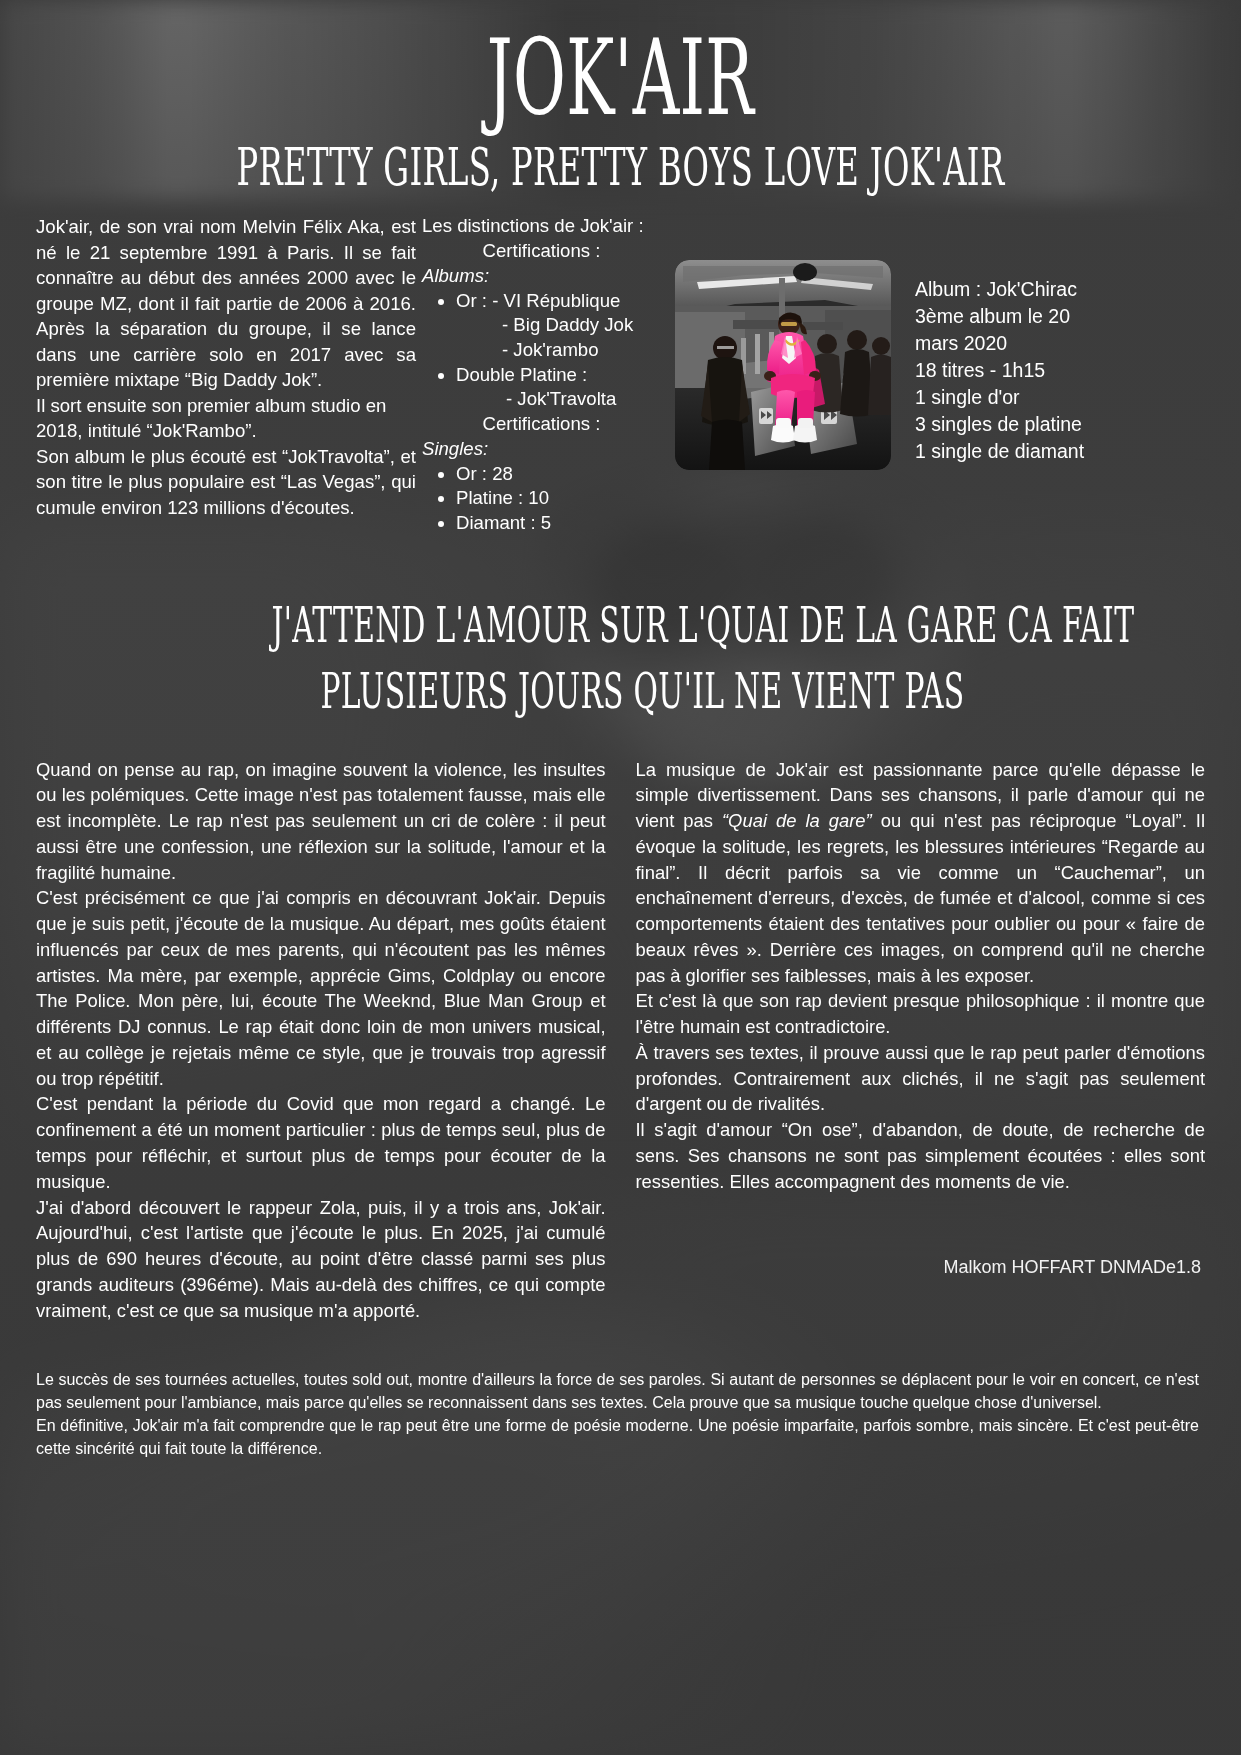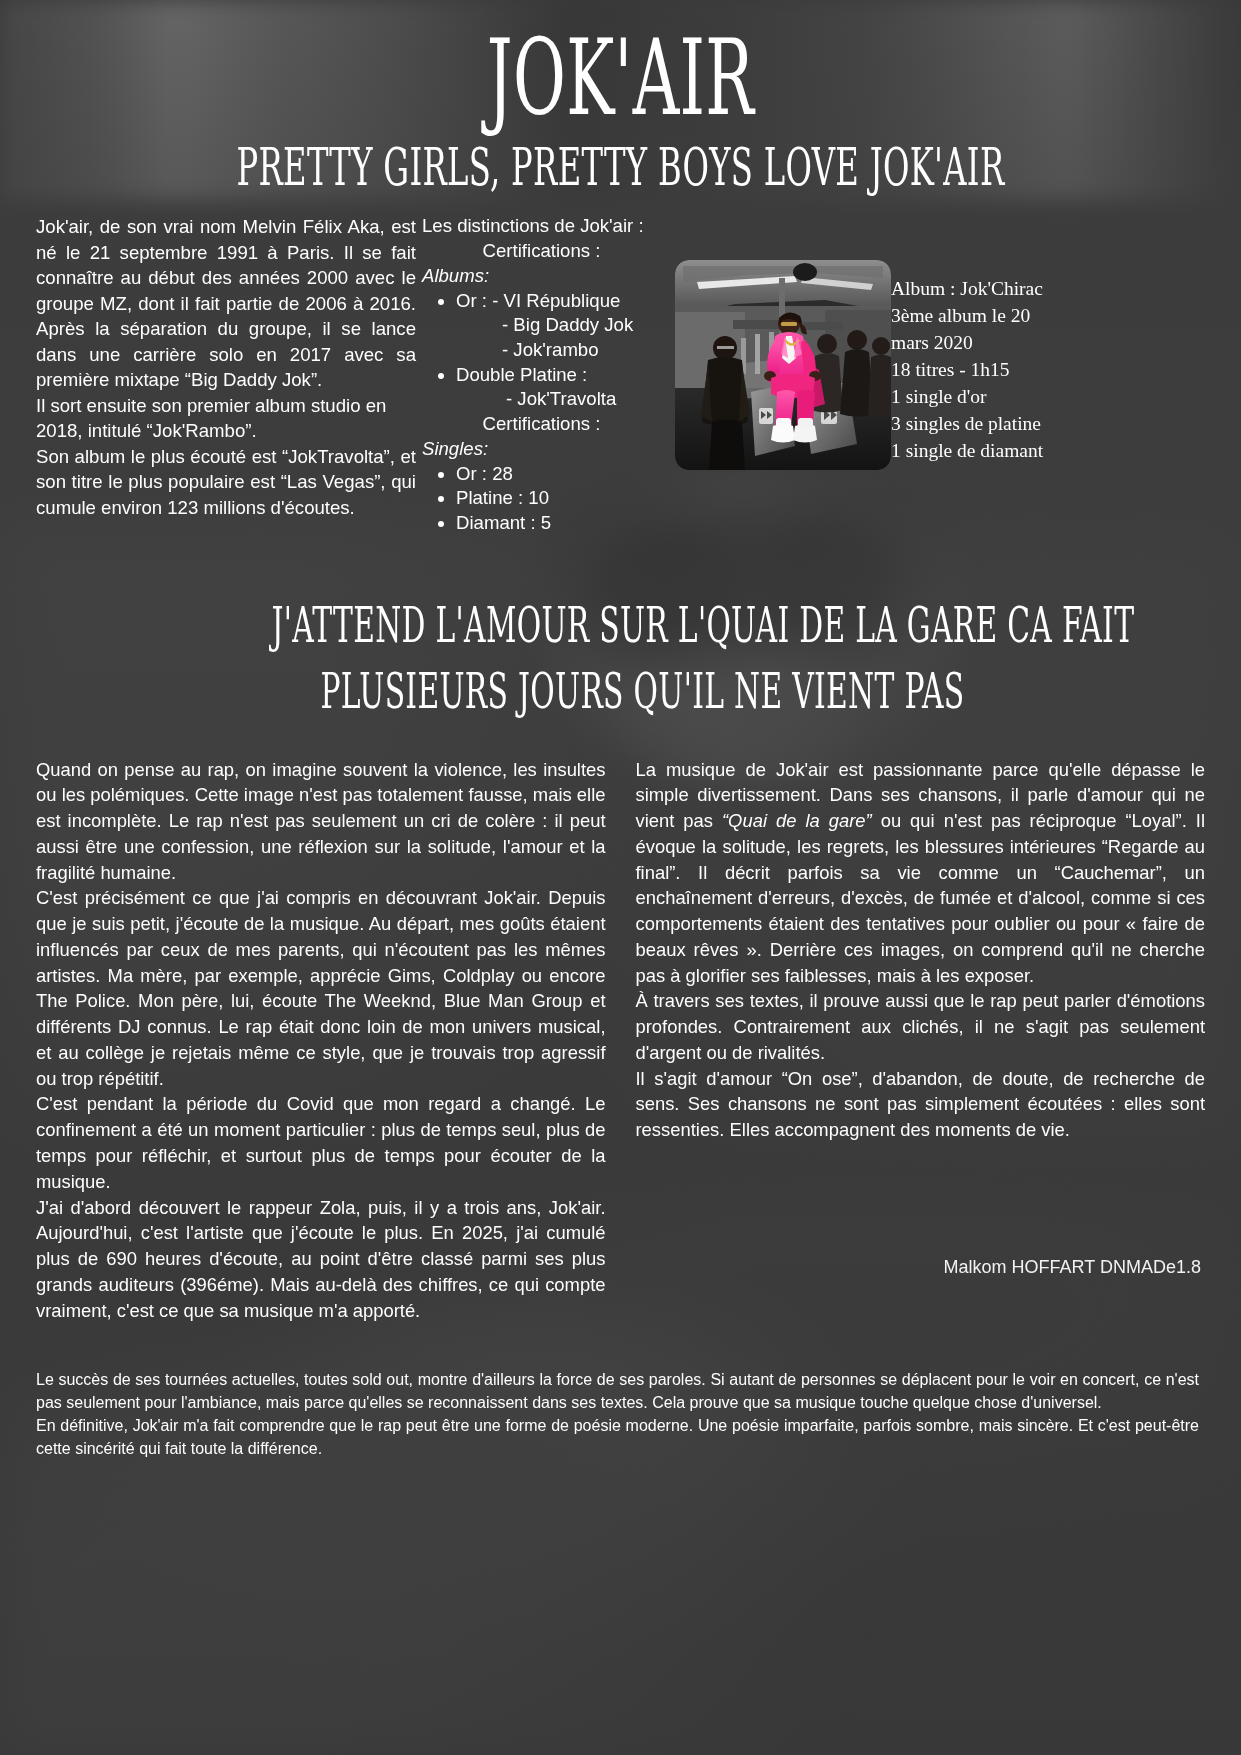--- a/index.html
+++ b/index.html
@@ -160,22 +160,21 @@
     height: 210px;
     border-radius: 14px;
     overflow: hidden;
     display: block;
   }
 
   #album-col {
     flex: 1 1 auto;
     font-size: 19.5px;
     line-height: 1.38;
-    padding: 62px 0 0 0;
-    font-family: Liberation Serif, serif;
+    padding: 62px 0 0 24px;
   }
 
   
   #quote-heading {
     margin-top: 58px;
     text-align: center;
     margin-left: 44px;
   }
   #quote-heading .display {
     font-size: 48px;
@@ -409,20 +408,21 @@
   <div id="essay">
     <div class="essay-col">
       <p>Quand on pense au rap, on imagine souvent la violence, les insultes ou les polémiques. Cette image n'est pas totalement fausse, mais elle est incomplète. Le rap n'est pas seulement un cri de colère : il peut aussi être une confession, une réflexion sur la solitude, l'amour et la fragilité humaine.</p>
       <p>C'est précisément ce que j'ai compris en découvrant Jok'air. Depuis que je suis petit, j'écoute de la musique. Au départ, mes goûts étaient influencés par ceux de mes parents, qui n'écoutent pas les mêmes artistes. Ma mère, par exemple, apprécie Gims, Coldplay ou encore The Police. Mon père, lui, écoute The Weeknd, Blue Man Group et différents DJ connus. Le rap était donc loin de mon univers musical, et au collège je rejetais même ce style, que je trouvais trop agressif ou trop répétitif.</p>
       <p>C'est pendant la période du Covid que mon regard a changé. Le confinement a été un moment particulier : plus de temps seul, plus de temps pour réfléchir, et surtout plus de temps pour écouter de la musique.</p>
       <p>J'ai d'abord découvert le rappeur Zola, puis, il y a trois ans, Jok'air. Aujourd'hui, c'est l'artiste que j'écoute le plus. En 2025, j'ai cumulé plus de 690 heures d'écoute, au point d'être classé parmi ses plus grands auditeurs (396éme). Mais au-delà des chiffres, ce qui compte vraiment, c'est ce que sa musique m'a apporté.</p>
     </div>
 
     <div class="essay-col">
       <p><span>La musique de Jok'air est passionnante parce qu'elle dépasse le simple divertissement. Dans ses chansons, il parle d'amour qui ne vient pas </span><i>“Quai de la gare”</i><span> ou qui n'est pas réciproque “Loyal”. Il évoque la solitude, les regrets, les blessures intérieures “Regarde au final”. Il décrit parfois sa vie comme un “Cauchemar”, un enchaînement d'erreurs, d'excès, de fumée et d'alcool, comme si ces comportements étaient des tentatives pour oublier ou pour « faire de beaux rêves ». Derrière ces images, on comprend qu'il ne cherche pas à glorifier ses faiblesses, mais à les exposer.</span></p>
+      <p>Et c'est là que son rap devient presque philosophique : il montre que l'être humain est contradictoire.</p>
       <p>À travers ses textes, il prouve aussi que le rap peut parler d'émotions profondes. Contrairement aux clichés, il ne s'agit pas seulement d'argent ou de rivalités.</p>
       <p>Il s'agit d'amour “On ose”, d'abandon, de doute, de recherche de sens. Ses chansons ne sont pas simplement écoutées : elles sont ressenties. Elles accompagnent des moments de vie.</p>
     </div>
   </div>
 
   <div id="closing">
     <p>Le succès de ses tournées actuelles, toutes sold out, montre d'ailleurs la force de ses paroles. Si autant de personnes se déplacent pour le voir en concert, ce n'est pas seulement pour l'ambiance, mais parce qu'elles se reconnaissent dans ses textes. Cela prouve que sa musique touche quelque chose d'universel.</p>
     <p>En définitive, Jok'air m'a fait comprendre que le rap peut être une forme de poésie moderne. Une poésie imparfaite, parfois sombre, mais sincère. Et c'est peut-être cette sincérité qui fait toute la différence.</p>
   </div>
 

